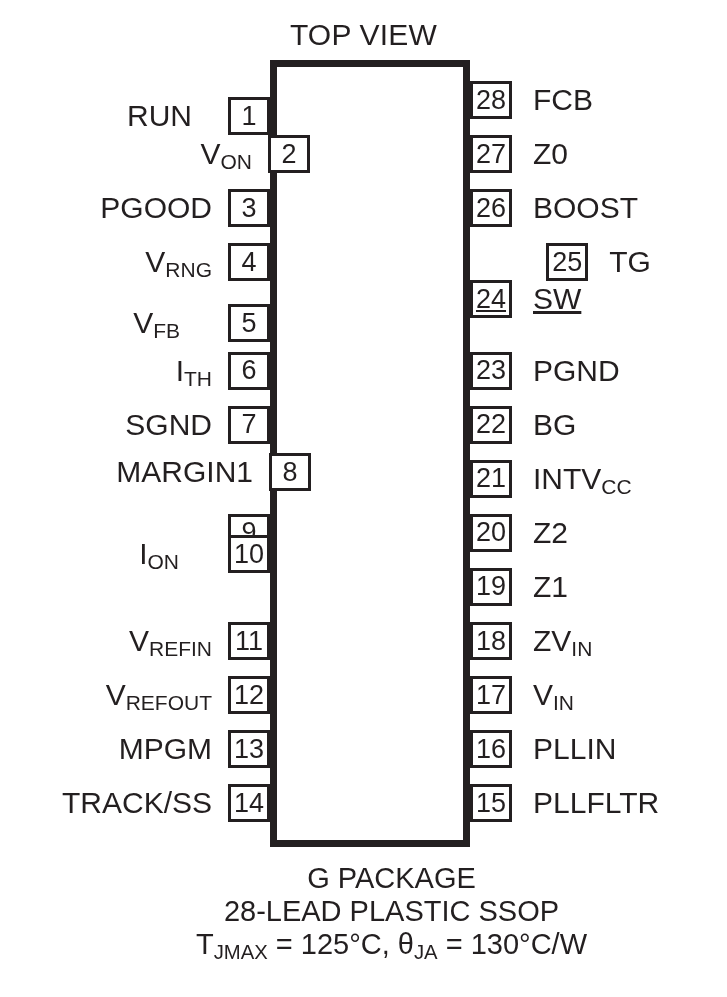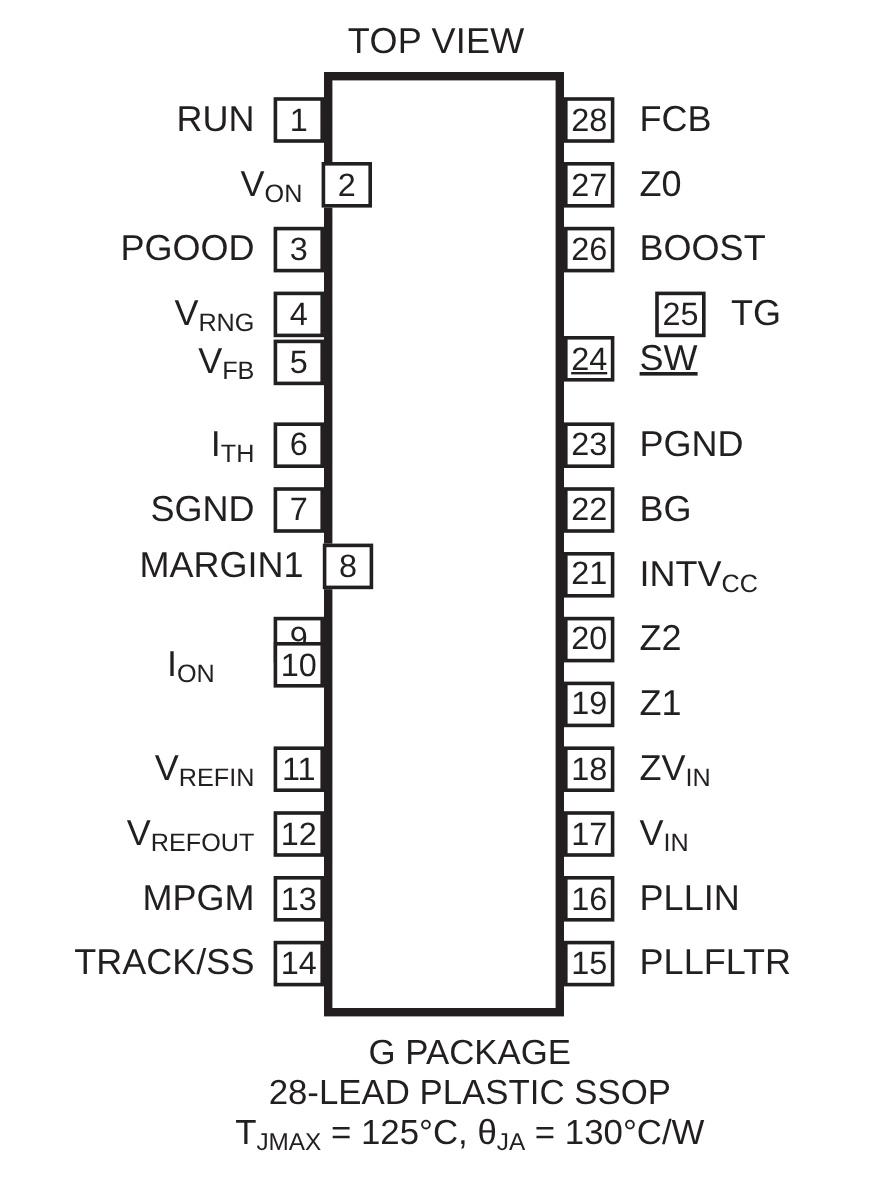--- a/index.html
+++ b/index.html
@@ -113,37 +113,37 @@
 </head>
 <body>
 
 <div id="stage">
 
   <div class="top-view-title">TOP VIEW</div>
 
   <div class="package-body"></div>
 
   <div id="left-pins">
-      <div class="pin-row left" style="top: 81px;">
+      <div class="pin-row left" style="top: 97px; gap: 20px;">
         <div class="pin-label"><span>RUN</span></div>
         <div class="pin-box">1</div>
       </div>
       <div class="pin-row left" style="top: 135.1px; padding-left: 40px;">
         <div class="pin-label"><span>V</span><sub>ON</sub></div>
         <div class="pin-box">2</div>
       </div>
       <div class="pin-row left" style="top: 189.2px;">
         <div class="pin-label"><span>PGOOD</span></div>
         <div class="pin-box">3</div>
       </div>
       <div class="pin-row left" style="top: 243.3px;">
         <div class="pin-label"><span>V</span><sub>RNG</sub></div>
         <div class="pin-box">4</div>
       </div>
-      <div class="pin-row left" style="top: 283px;">
+      <div class="pin-row left" style="top: 304px; gap: 32px;">
         <div class="pin-label"><span>V</span><sub>FB</sub></div>
         <div class="pin-box">5</div>
       </div>
       <div class="pin-row left" style="top: 351.5px;">
         <div class="pin-label"><span>I</span><sub>TH</sub></div>
         <div class="pin-box">6</div>
       </div>
       <div class="pin-row left" style="top: 405.6px;">
         <div class="pin-label"><span>SGND</span></div>
         <div class="pin-box">7</div>

